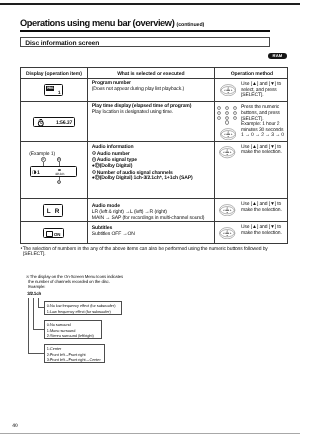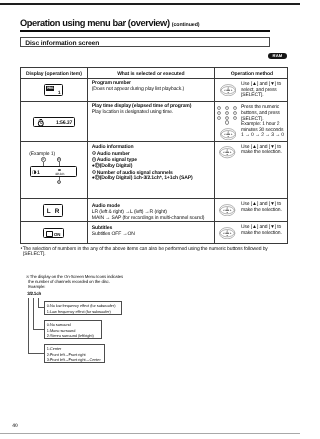--- a/index.html
+++ b/index.html
@@ -90,21 +90,21 @@
   .cl{position:absolute;background:#555;}
   .pgn{position:absolute;left:12.3px;top:423.2px;font-size:5.1px;font-weight:bold;letter-spacing:-0.2px;color:#555;}
 </style>
 </head>
 <body>
 
 <div class="page">
   <div class="topedge"></div>
   <div class="botedge"></div>
 
-  <div class="h-title"><span>Operation using menu bar (overview)</span> <span class="h-cont">(continued)</span></div>
+  <div class="h-title"><span>Operations using menu bar (overview)</span> <span class="h-cont">(continued)</span></div>
   <div class="h-rule"></div>
   <div class="h-box">
       <span>Disc information screen</span>
     </div>
   <div class="ram">RAM</div>
 
   <div class="tbl">
 
     <div class="trow hdr">
       <div class="c1">

